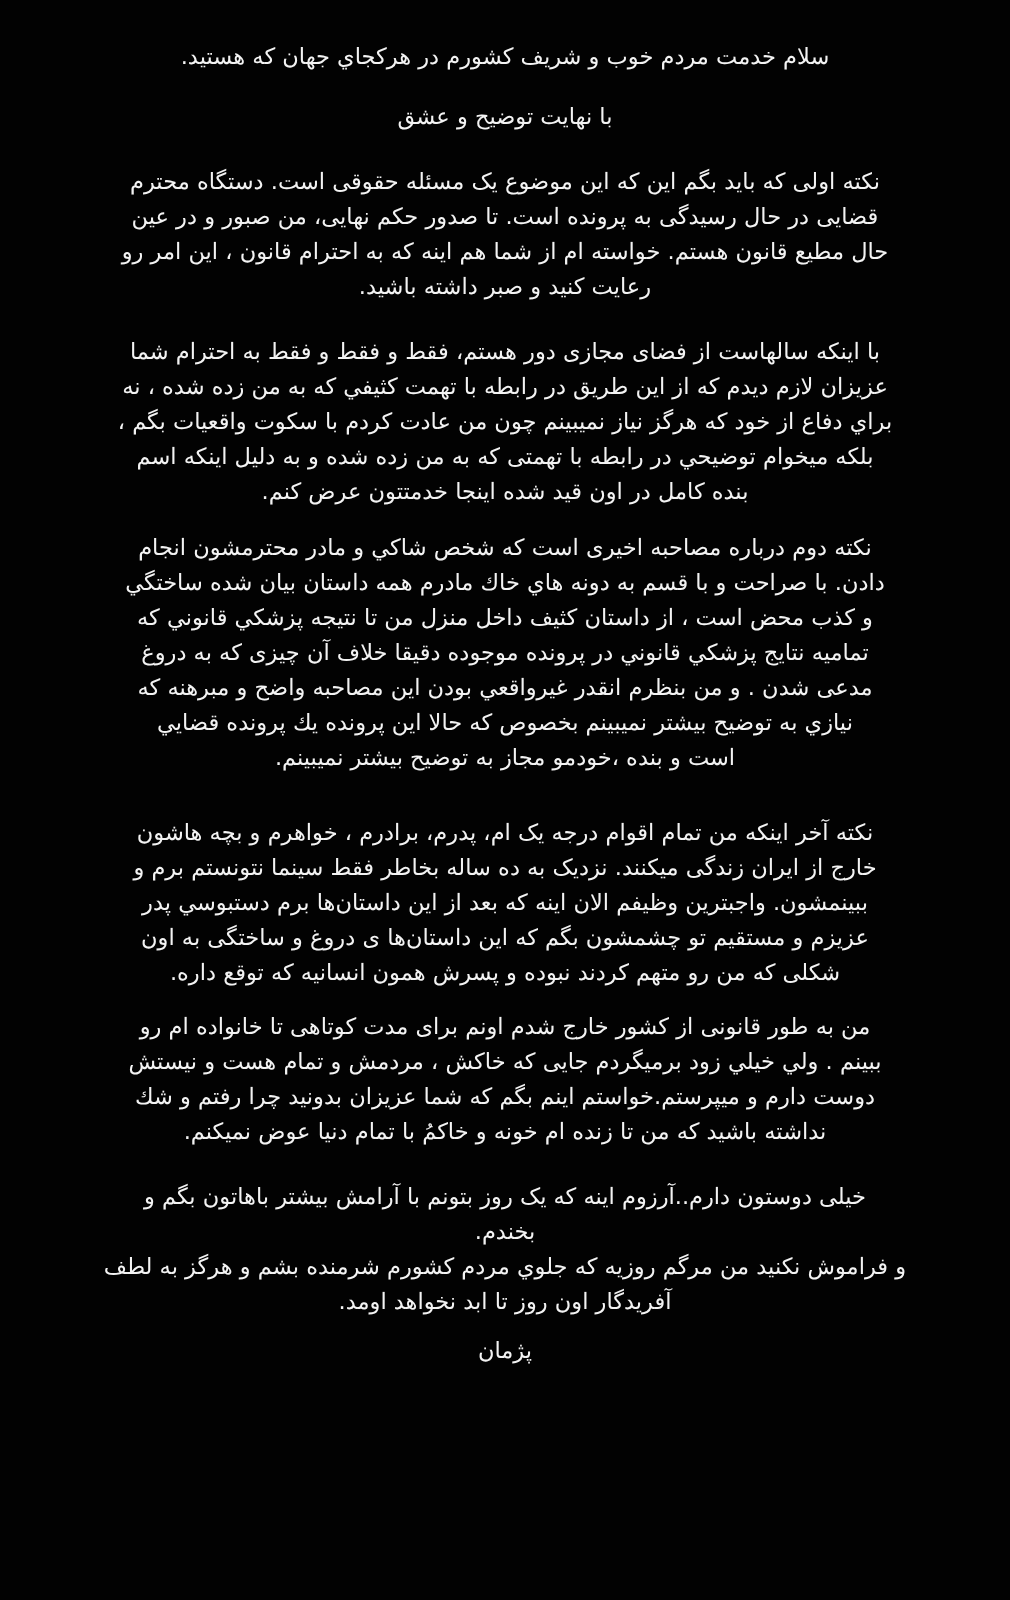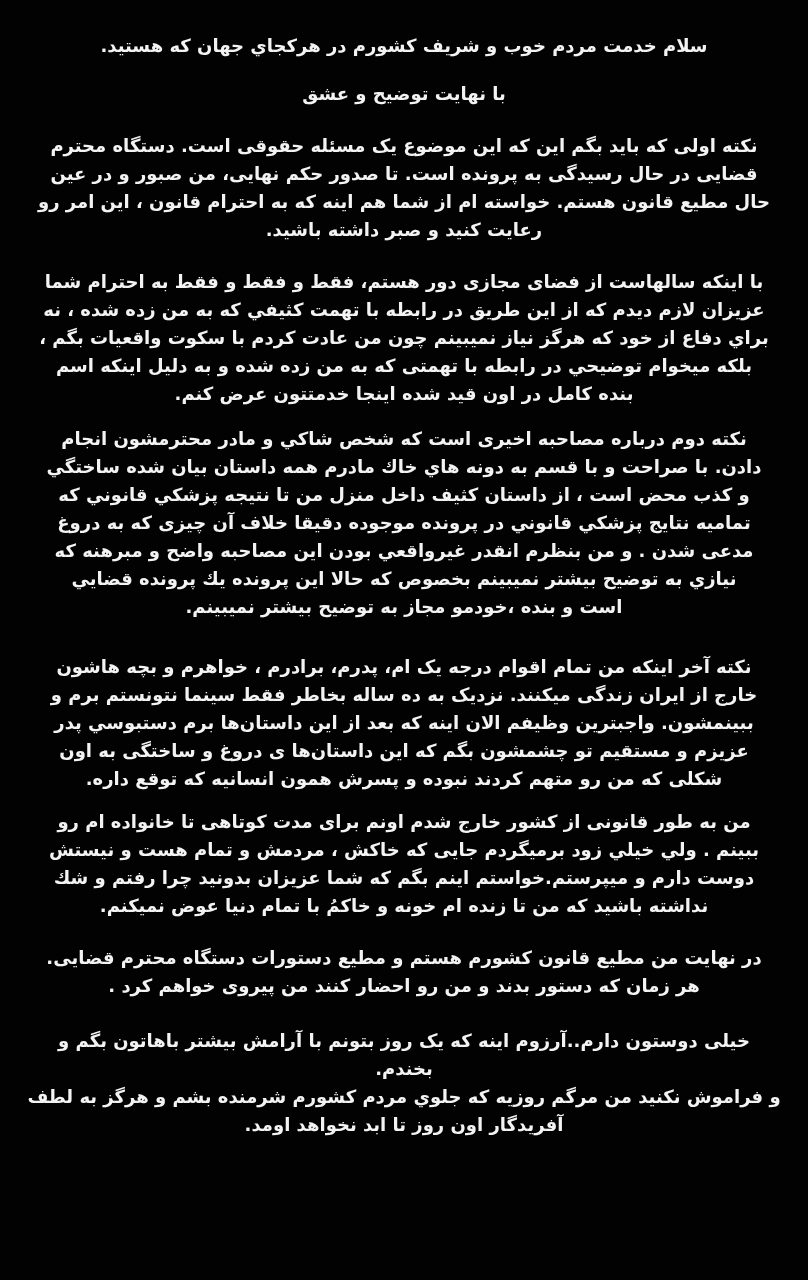--- a/index.html
+++ b/index.html
@@ -14,21 +14,21 @@
   }
   .page {
     box-sizing: border-box;
     width: 808px;
     height: 1280px;
     background: #020202;
     color: #f3f3f3;
     direction: rtl;
     text-align: center;
     font-family: "DejaVu Sans", sans-serif;
-    font-weight: bold;
+    font-weight: normal;
     font-size: 18px;
     line-height: 28px;
     padding: 32px 22px 0 22px;
   }
   .line, .para, .sig-line {
     white-space: pre-line;
     text-align: center;
   }
   
   .mb-20 { margin-bottom: 20px; }
@@ -71,24 +71,23 @@
 خارج از ایران زندگی میکنند. نزدیک به ده ساله بخاطر فقط سینما نتونستم برم و
 ببینمشون. واجبترین وظیفم الان اینه که بعد از این داستان‌ها برم دستبوسي پدر
 عزیزم و مستقیم تو چشمشون بگم که این داستان‌ها ی دروغ و ساختگی به اون
 شکلی که من رو متهم کردند نبوده و پسرش همون انسانیه که توقع داره.</div>
 
   <div class="para mb-24">من به طور قانونی از کشور خارج شدم اونم برای مدت کوتاهی تا خانواده ام رو
 ببینم . ولي خیلي زود برمیگردم جایی که خاکش ، مردمش و تمام هست و نیستش
 دوست دارم و میپرستم.خواستم اینم بگم که شما عزیزان بدونید چرا رفتم و شك
 نداشته باشید که من تا زنده ام خونه و خاکمُ با تمام دنیا عوض نمیکنم.</div>
 
-  <div class="para mb-27">در نهایت من مطیع قانون کشورم هستم و مطیع دستورات دستگاه محترم قضایی.
-هر زمان که دستور بدند و من رو احضار کنند من پیروی خواهم کرد .</div>
 
   <div class="para mb-23">خیلی دوستون دارم..آرزوم اینه که یک روز بتونم با آرامش بیشتر باهاتون بگم و
 بخندم.
 و فراموش نکنید من مرگم روزیه که جلوي مردم کشورم شرمنده بشم و هرگز به لطف
 آفریدگار اون روز تا ابد نخواهد اومد.</div>
 
   <div>
+    <div class="sig-line">پژمان</div>
   </div>
 
 </div>
 
 </body></html>

